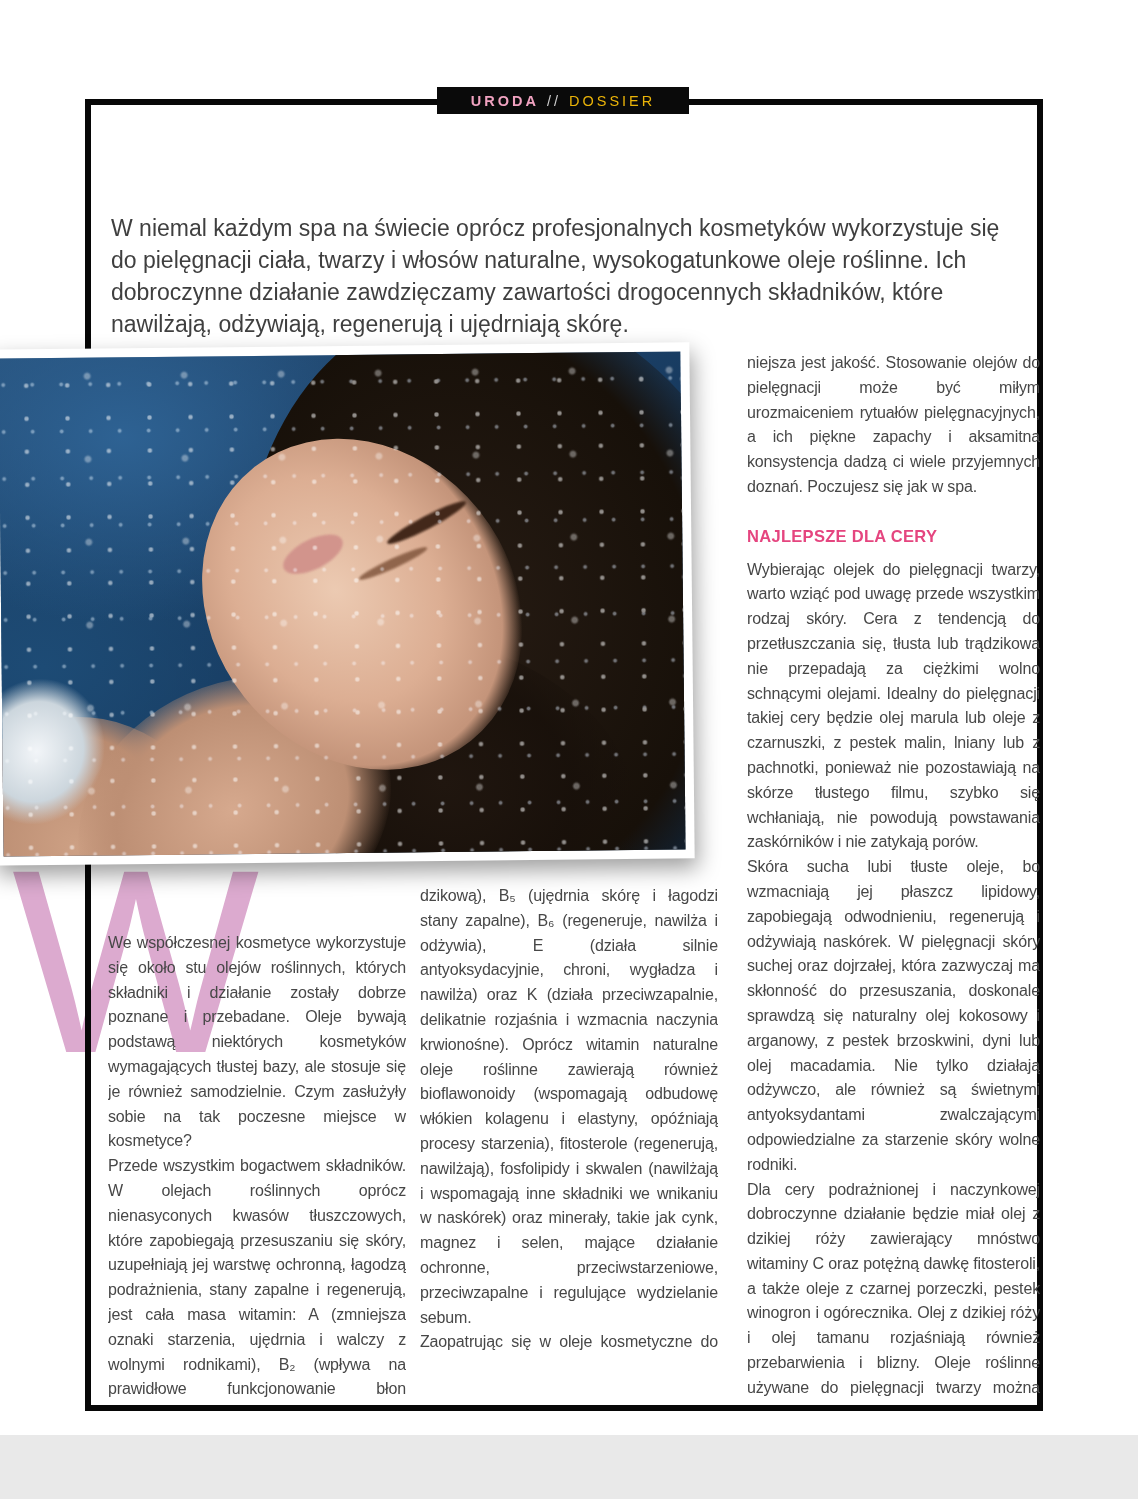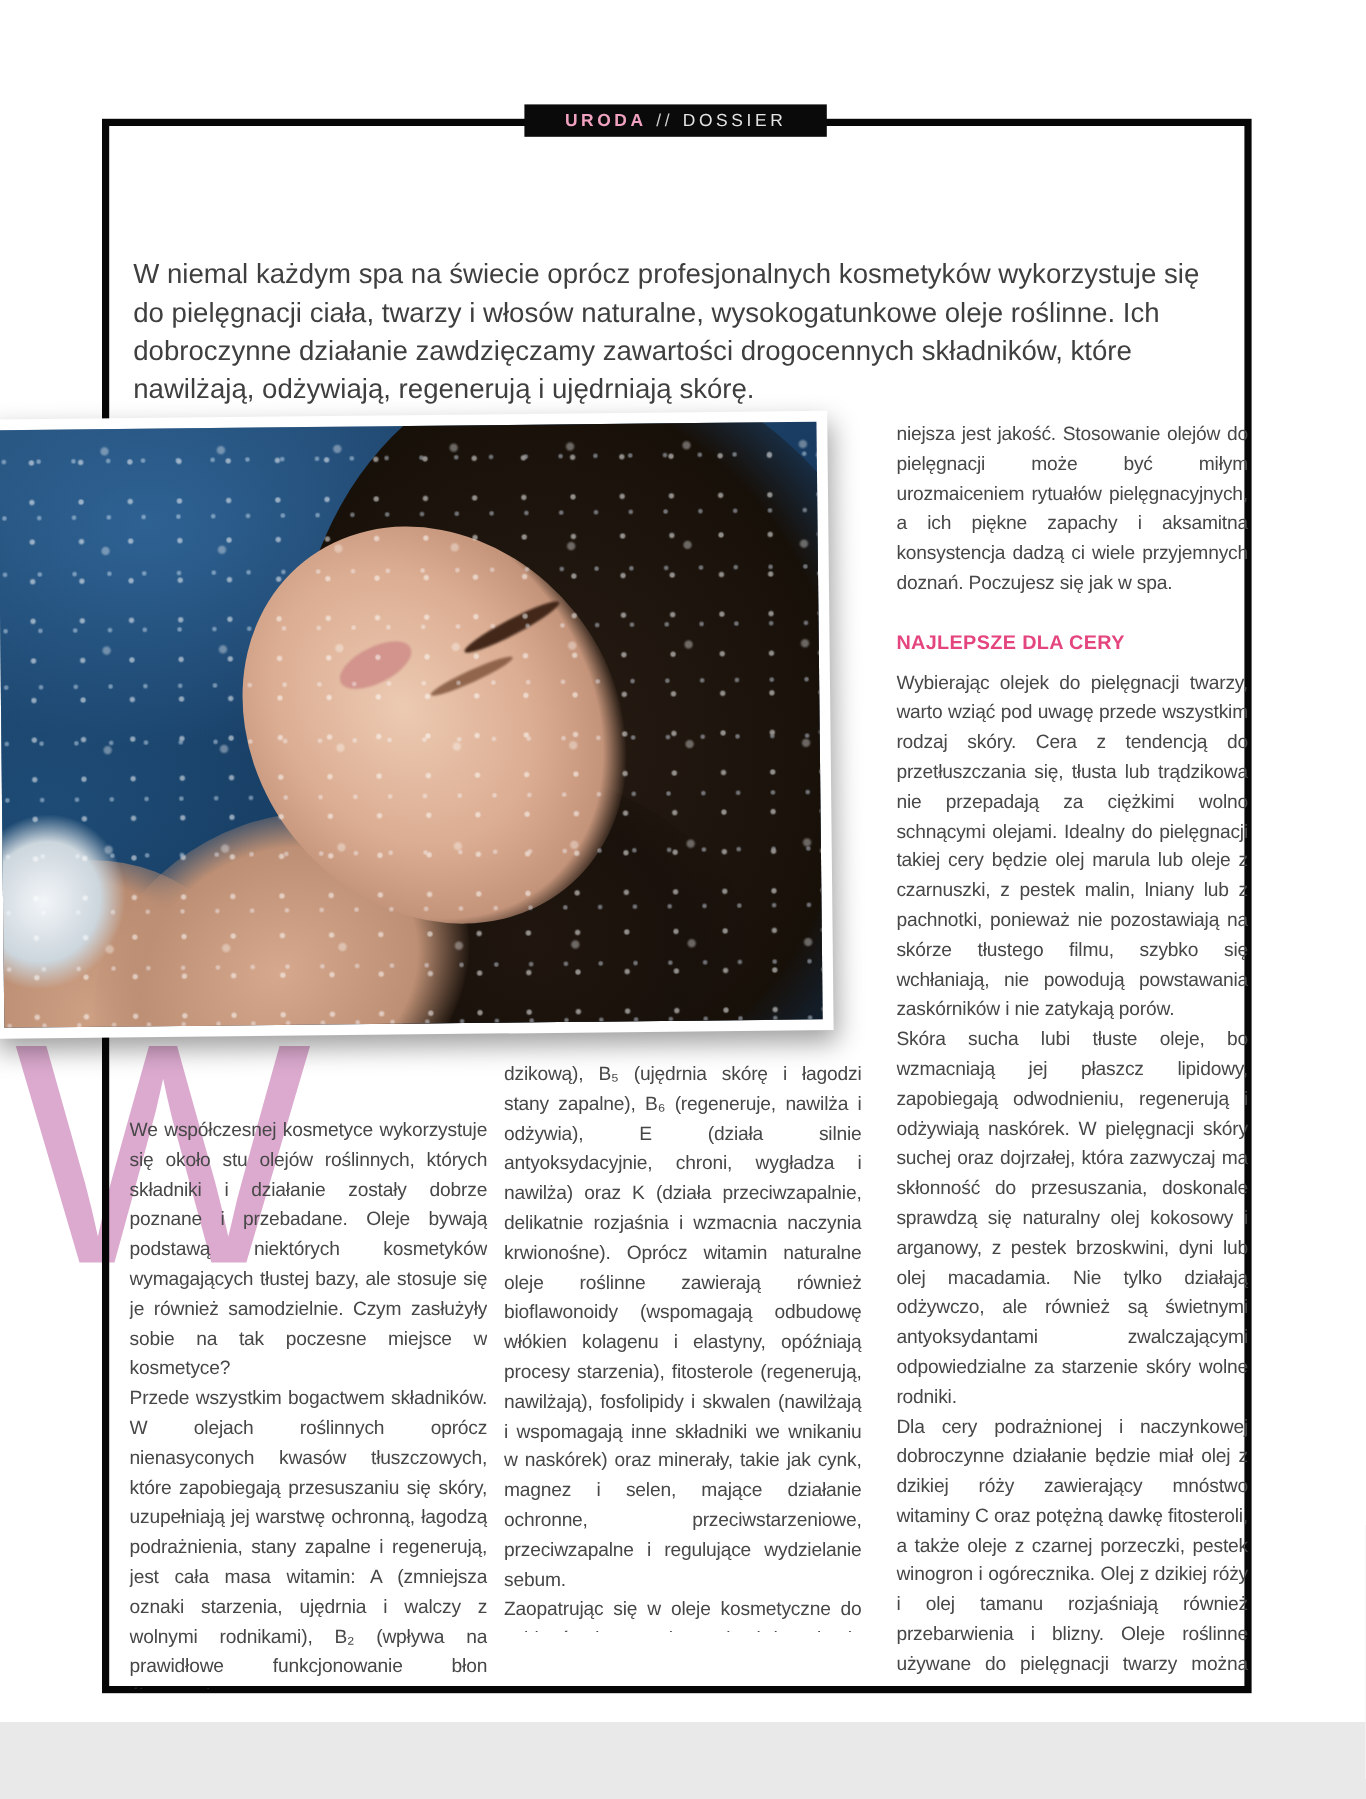--- a/index.html
+++ b/index.html
@@ -20,21 +20,21 @@
 
   
   .section-bar{
     position:absolute; left:437px; top:87px; width:252px; height:27px;
     background:#0a0a0a; z-index:4;
     display:flex; align-items:center; justify-content:center; gap:8px;
     font-size:14.5px; font-weight:bold; letter-spacing:3px; white-space:nowrap;
   }
   .section-bar .sec{color:#f0a2c0;}
   .section-bar .sep{color:#cfcfcf; font-weight:normal;}
-  .section-bar .dos{color:#e5e5e5; font-weight:normal;}
+  .section-bar .dos{color:#eab308; font-weight:normal;}
 
   
   .page-title{
     position:absolute; left:110px; top:116px; z-index:4;
     font-family:"DejaVu Serif", serif; font-weight:400;
     font-size:88px; line-height:1.0; color:#141414; letter-spacing:-1px;
     white-space:nowrap;
   }
   .page-title .squeeze{display:inline-block; transform:scaleX(.72); transform-origin:0 50%;}
 

